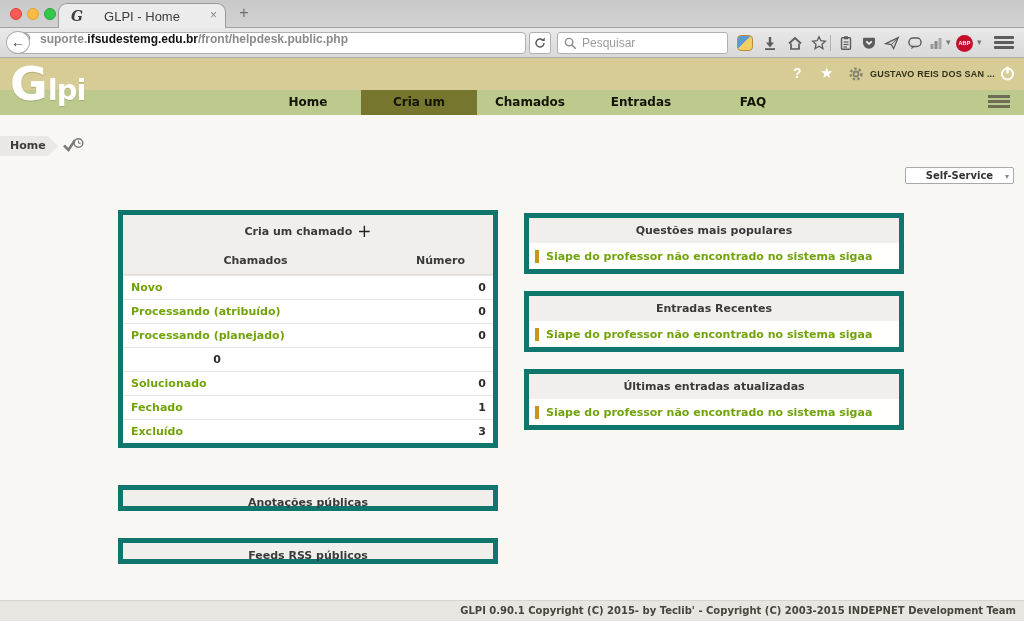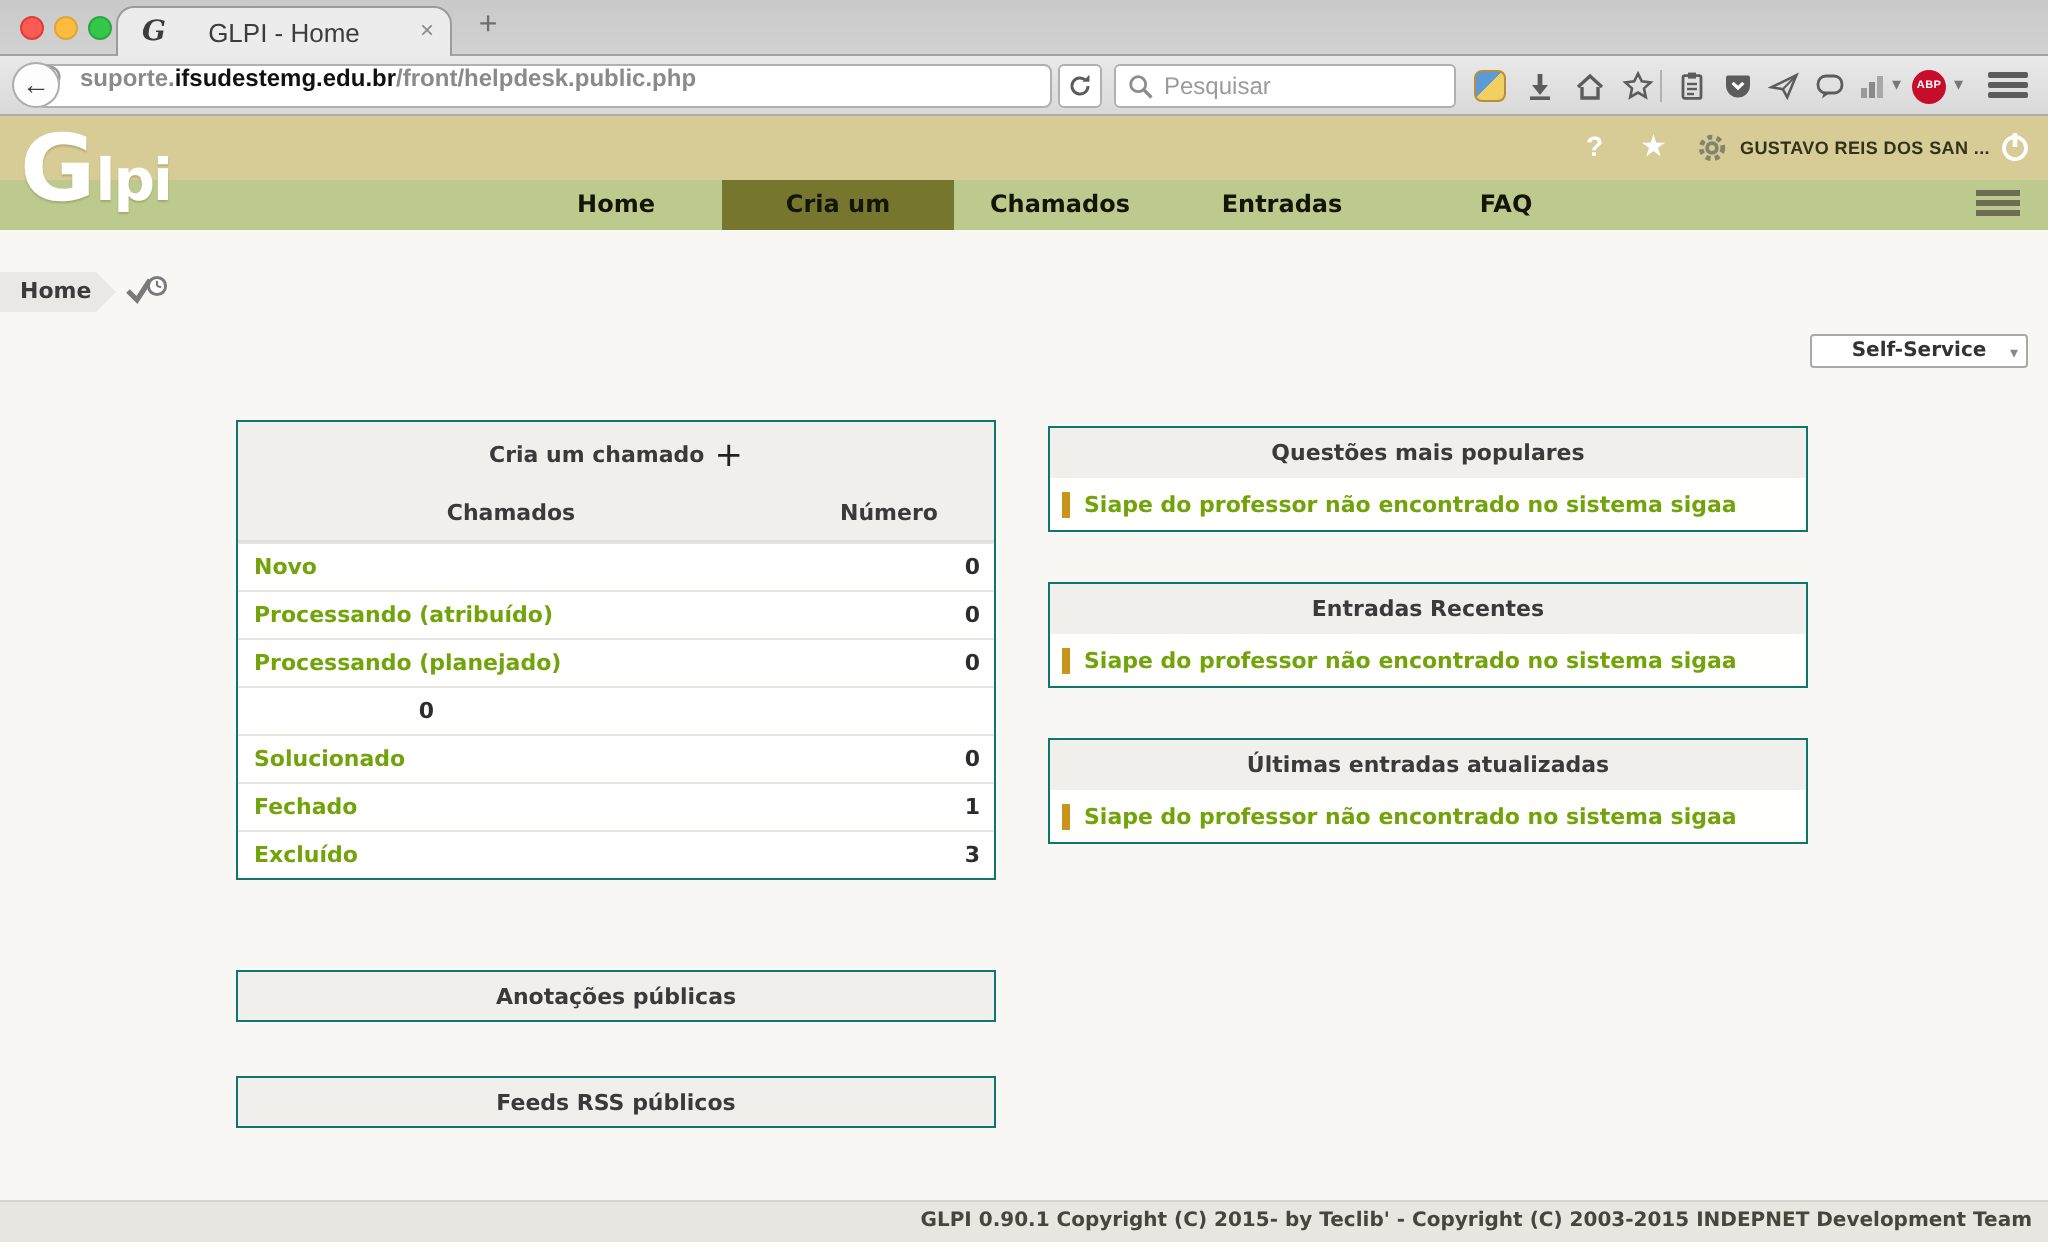--- a/index.html
+++ b/index.html
@@ -127,21 +127,21 @@
   }
   .crumb-icon { position:absolute; left:62px; top:22px; }
   .profile-select {
     position:absolute; left:905px; top:24px; width:109px; height:17px;
     background:#fff; border:1px solid #a9a9a9; border-radius:2px;
     font-size:10px; font-weight:bold; color:#333; text-align:center; line-height:15px;margin-top:28px;
   }
   .profile-caret { position:absolute; right:4px; top:1px; font-size:8px; color:#888; }
   .panel {
     position:absolute; width:380px; background:#fff;
-    border:1px solid #0f766e;
+    border:5px solid #0f766e;
   }
   .panel-head {
     background:#f0efeb; text-align:center; font-weight:bold; font-size:11px; color:#3a3a3a;
   }
   .tickets-panel { left:118px; top:95px; }
   .tickets-title { height:31px; line-height:33px; background:#f0efeb; text-align:center;
     font-weight:bold; font-size:11px; color:#3a3a3a; }
   .tickets-title .plus { font-size:17px; font-weight:normal; color:#222; margin-left:5px; vertical-align:-2px; }
   .tickets-cols { display:flex; height:29px; background:#f0efeb; align-items:center;
     font-weight:bold; font-size:11px; color:#3a3a3a; border-bottom:1px solid #e0dfda; }

